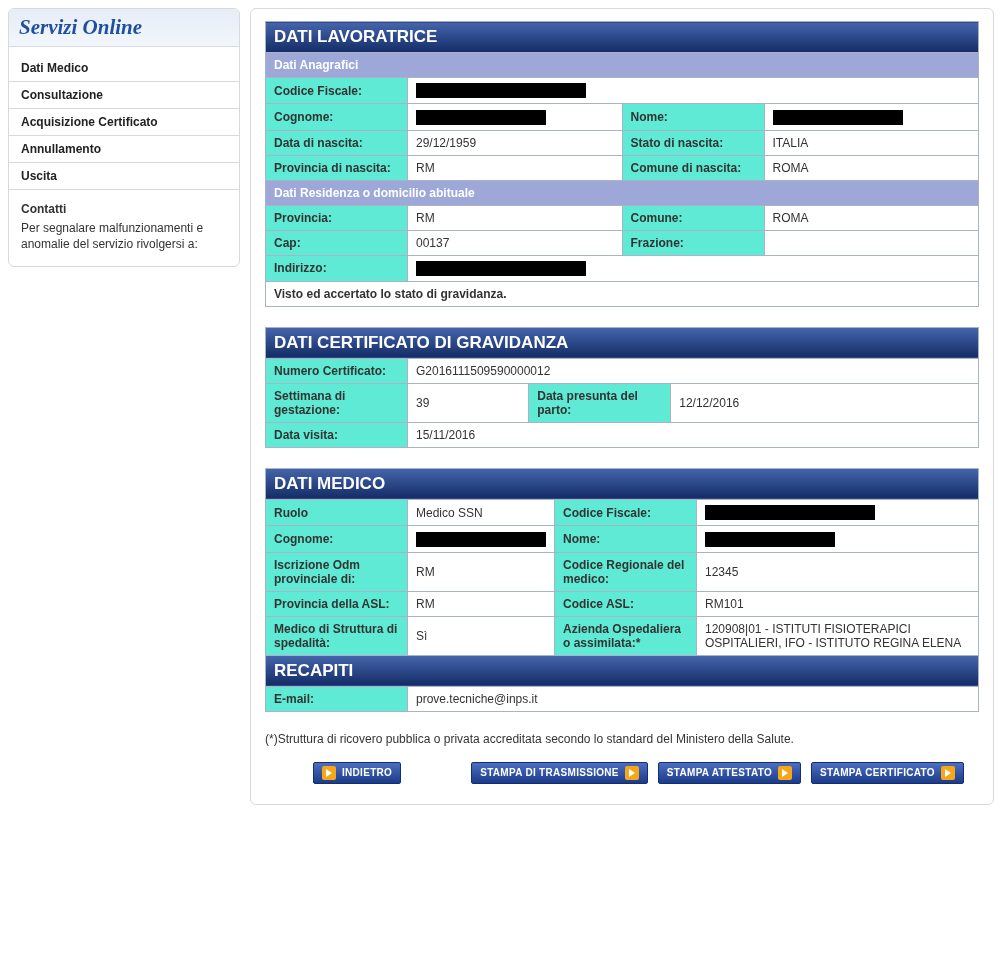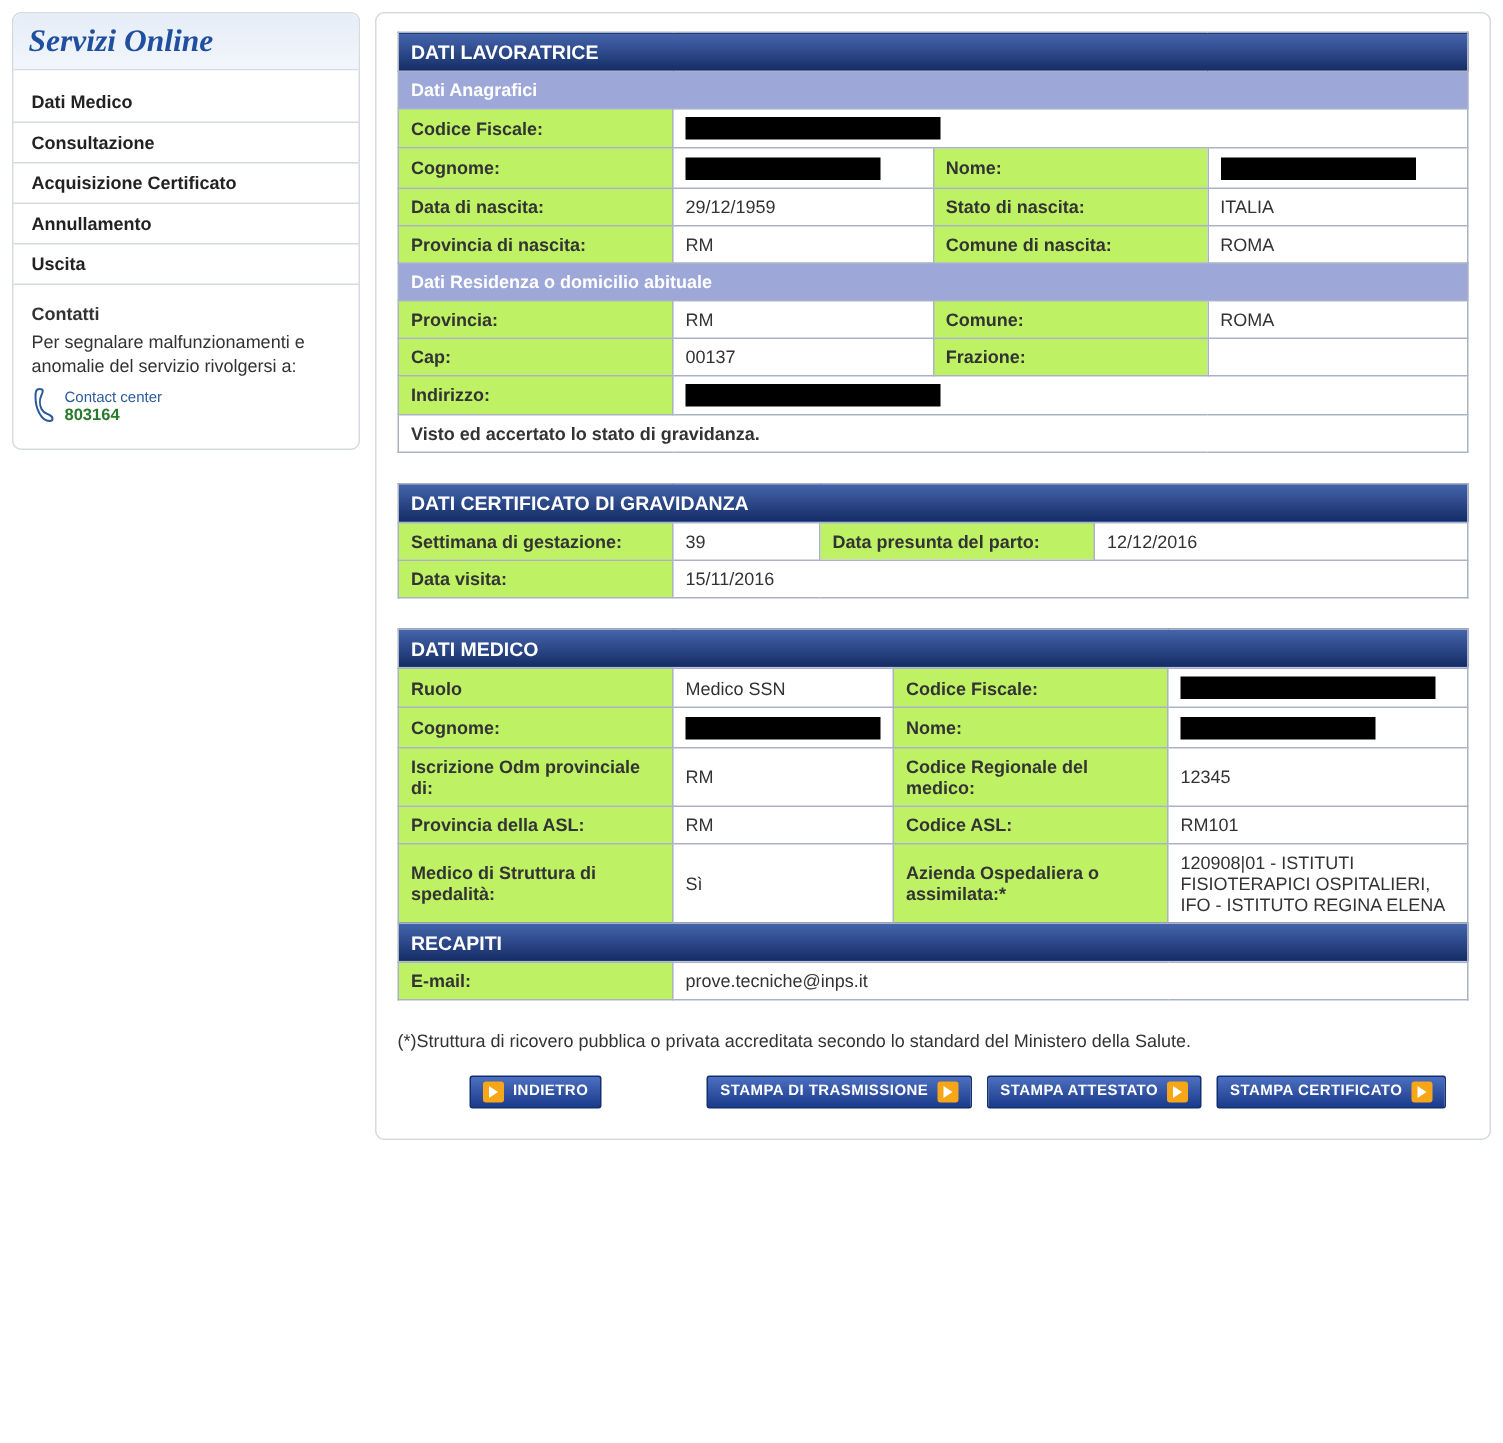--- a/index.html
+++ b/index.html
@@ -92,29 +92,29 @@
     border:1px solid #aab3c6;
   }
   table.data td, table.data th {
     border:1px solid #aab3c6;
     padding:5px 8px;
     vertical-align: middle;
     text-align:left;
   }
   .hdr-dark {
     background: linear-gradient(#4565ac, #142c66);
-    color:#fff; font-weight:bold; font-size:13px;
+    color:#fff; font-weight:bold; font-size:17px;
   }
   .hdr-light {
     background:#9da8d9; color:#fff; font-weight:bold;
   }
   .lbl {
-    background:#bef264;
+    background:#5eead4;
     font-weight:bold;
-    width: 183px;
+    width: 142px;
   }
   .val { background:#fff; }
   .redact { display:inline-block; background:#000; height:15px; width:130px; vertical-align:middle;}
   .redact.lg { width:170px; }
   .statement { background:#fff; font-weight:bold; }
   .footnote { margin: 8px 0 16px 0; }
   .button-row { display:flex; gap:10px;padding-left:48px; }
   .btn {
     display:inline-flex; align-items:center; gap:6px;
     background: linear-gradient(#4c6fc1, #1b3a8a);
@@ -140,31 +140,20 @@
     <div class="sidebar-menu">
       <div class="sidebar-item">Dati Medico</div>
       <div class="sidebar-item">Consultazione</div>
       <div class="sidebar-item">Acquisizione Certificato</div>
       <div class="sidebar-item">Annullamento</div>
       <div class="sidebar-item">Uscita</div>
     </div>
     <div class="contacts">
       <div class="contacts-title">Contatti</div>
       <div class="contacts-text">Per segnalare malfunzionamenti e anomalie del servizio rivolgersi a:</div>
-      <div class="contact-center">
-        <span class="phone-icon">
-          <svg viewBox="0 0 24 36">
-              <path fill="none" stroke="#2b5a9e" stroke-width="2" d="M8 2 C4 2 4 6 4 10 C4 22 10 34 18 34 C22 34 22 30 18 28 C14 26 12 26 10 22 C8 18 8 12 10 8 C12 4 12 2 8 2 Z"></path>
-            </svg>
-        </span>
-        <span>
-          <div class="cc-label">Contact center</div>
-          <div class="cc-number">803164</div>
-        </span>
-      </div>
     </div>
   </div>
 
   <div class="main">
 
     <div class="content">
 
       <div class="block">
         <table class="data">
           <tbody>
@@ -221,20 +210,24 @@
         </tbody>
           </table>
       </div>
 
       <div class="block">
         <table class="data">
           <tbody>
               <tr>
                 <td class="hdr-dark" colspan="4">DATI CERTIFICATO DI GRAVIDANZA</td>
               </tr>
+          <tr>
+            <td class="lbl">Numero Certificato:</td>
+            <td class="val" colspan="3">G2016111509590000012</td>
+          </tr>
           <tr>
             <td class="lbl">Settimana di gestazione:</td>
             <td class="val">39</td>
             <td class="lbl">Data presunta del parto:</td>
             <td class="val">12/12/2016</td>
           </tr>
           <tr>
             <td class="lbl">Data visita:</td>
             <td class="val" colspan="3">15/11/2016</td>
           </tr>

